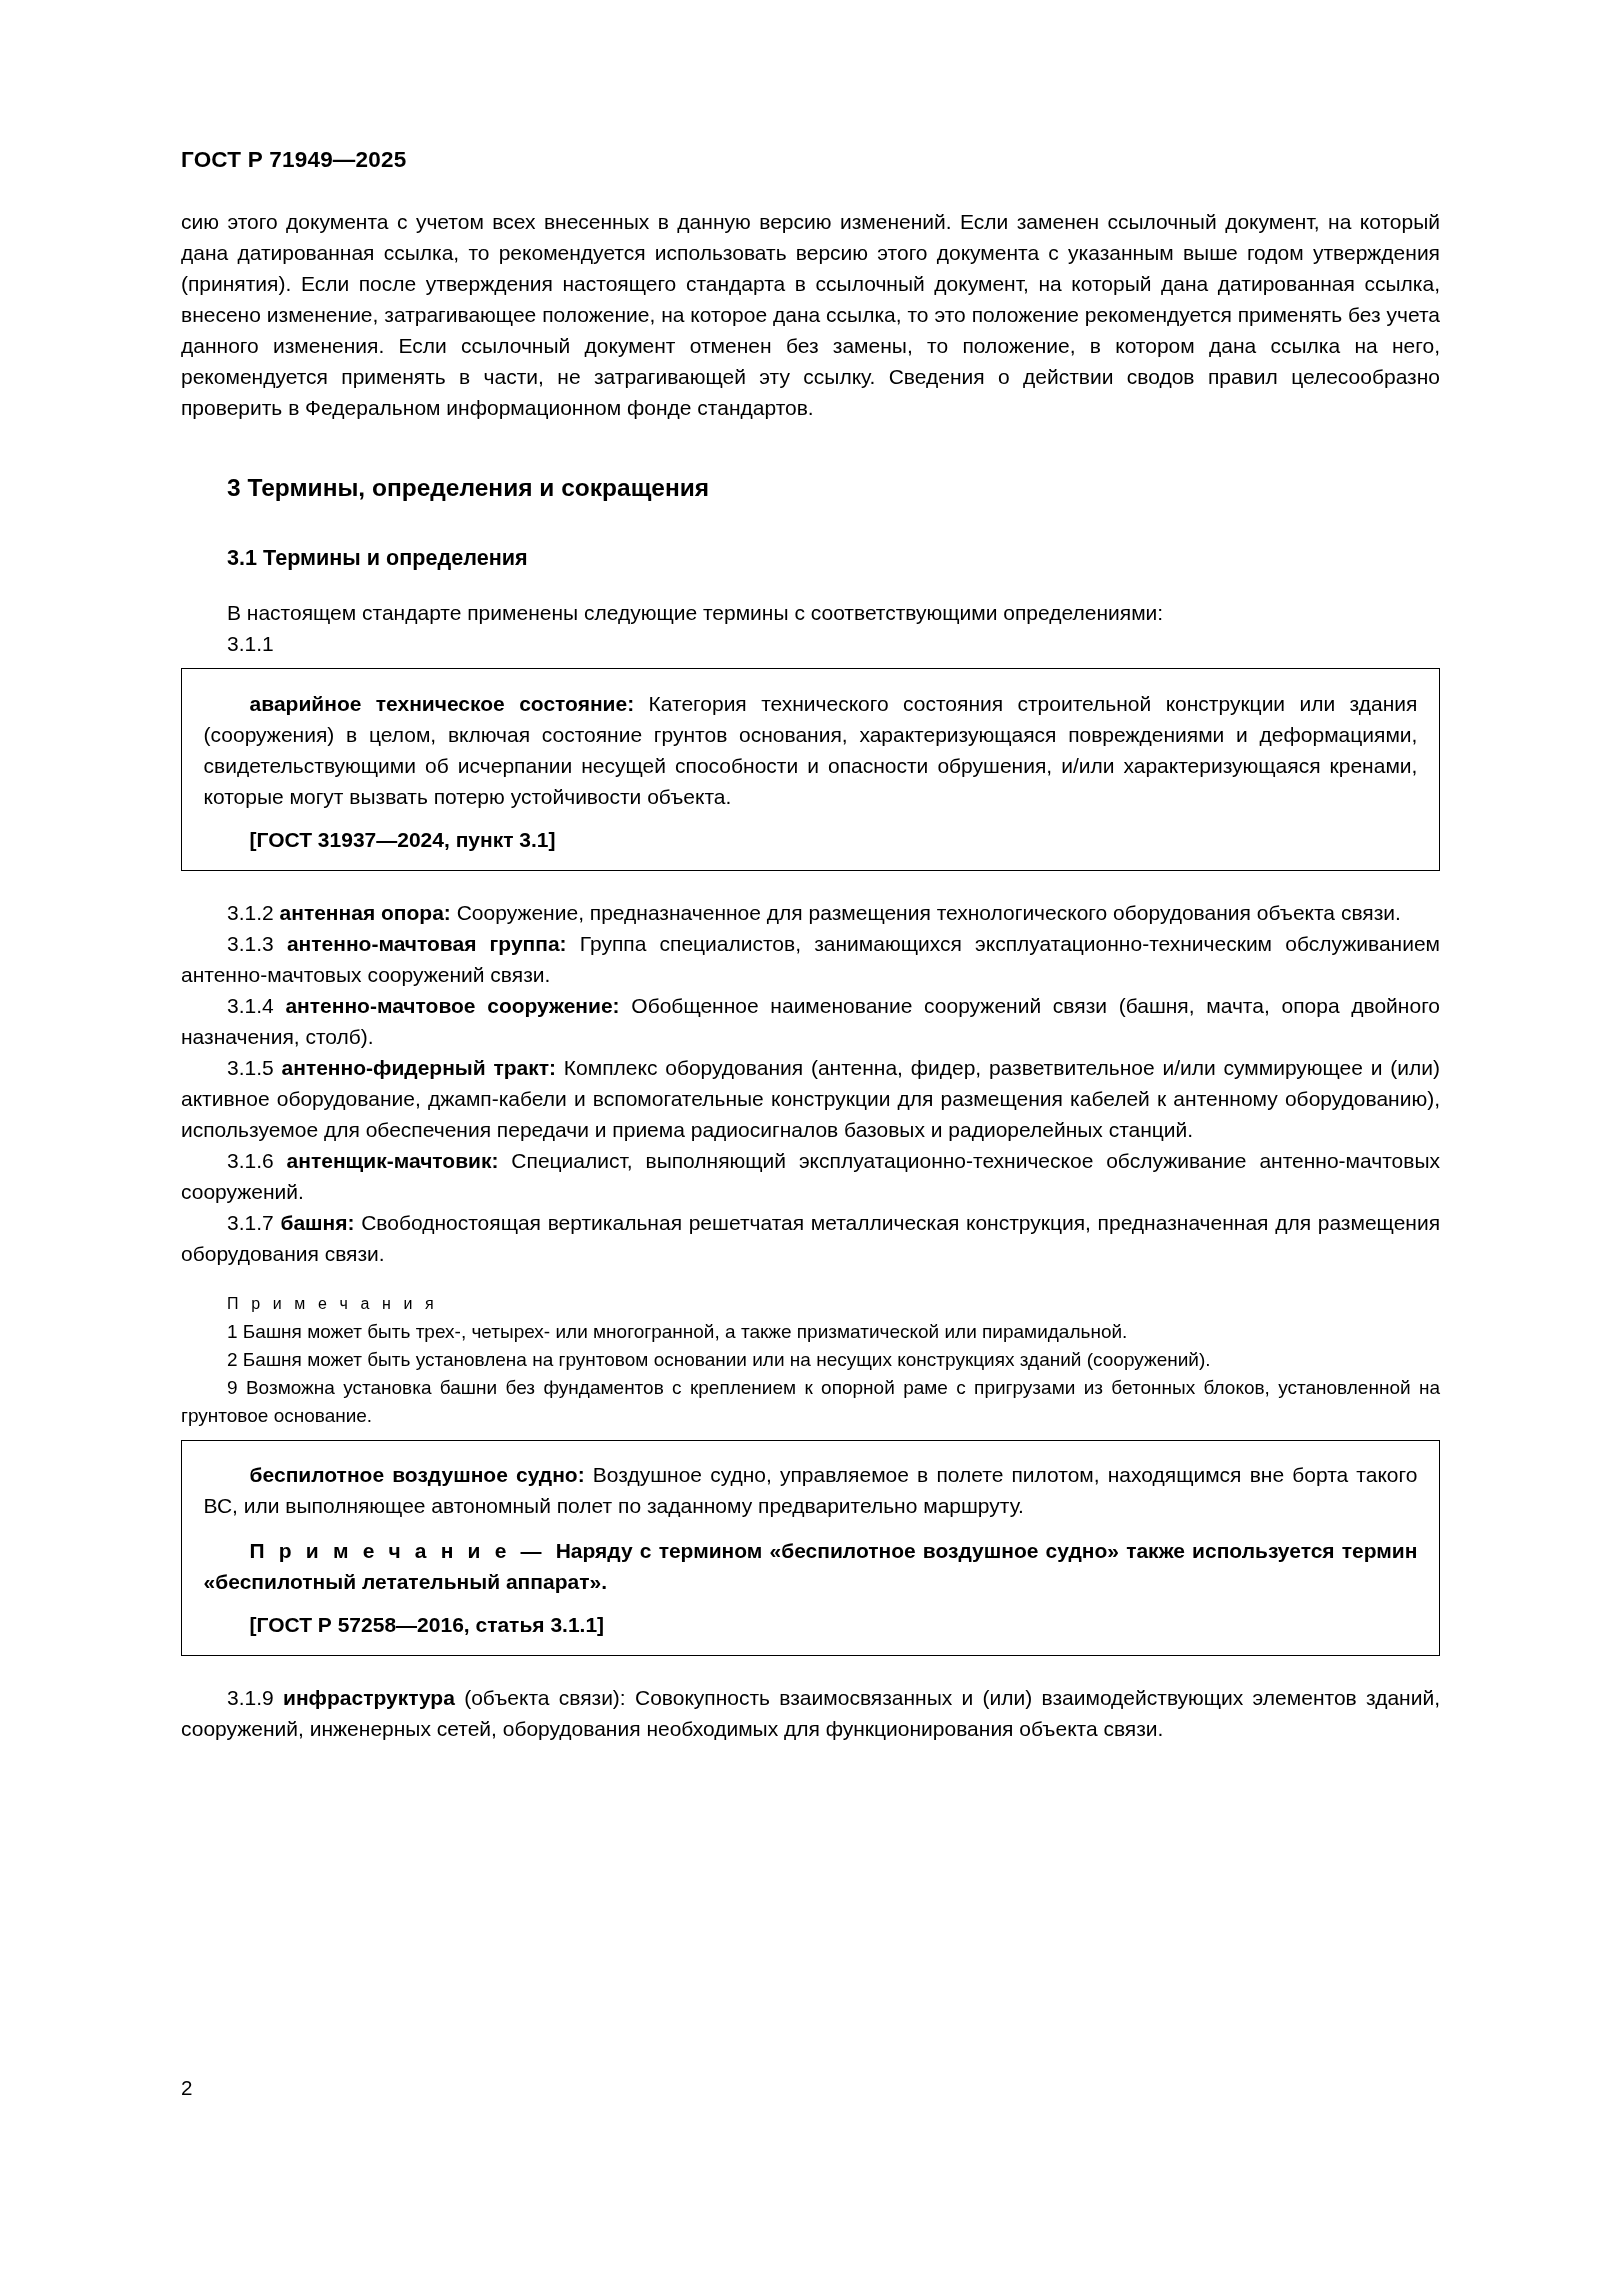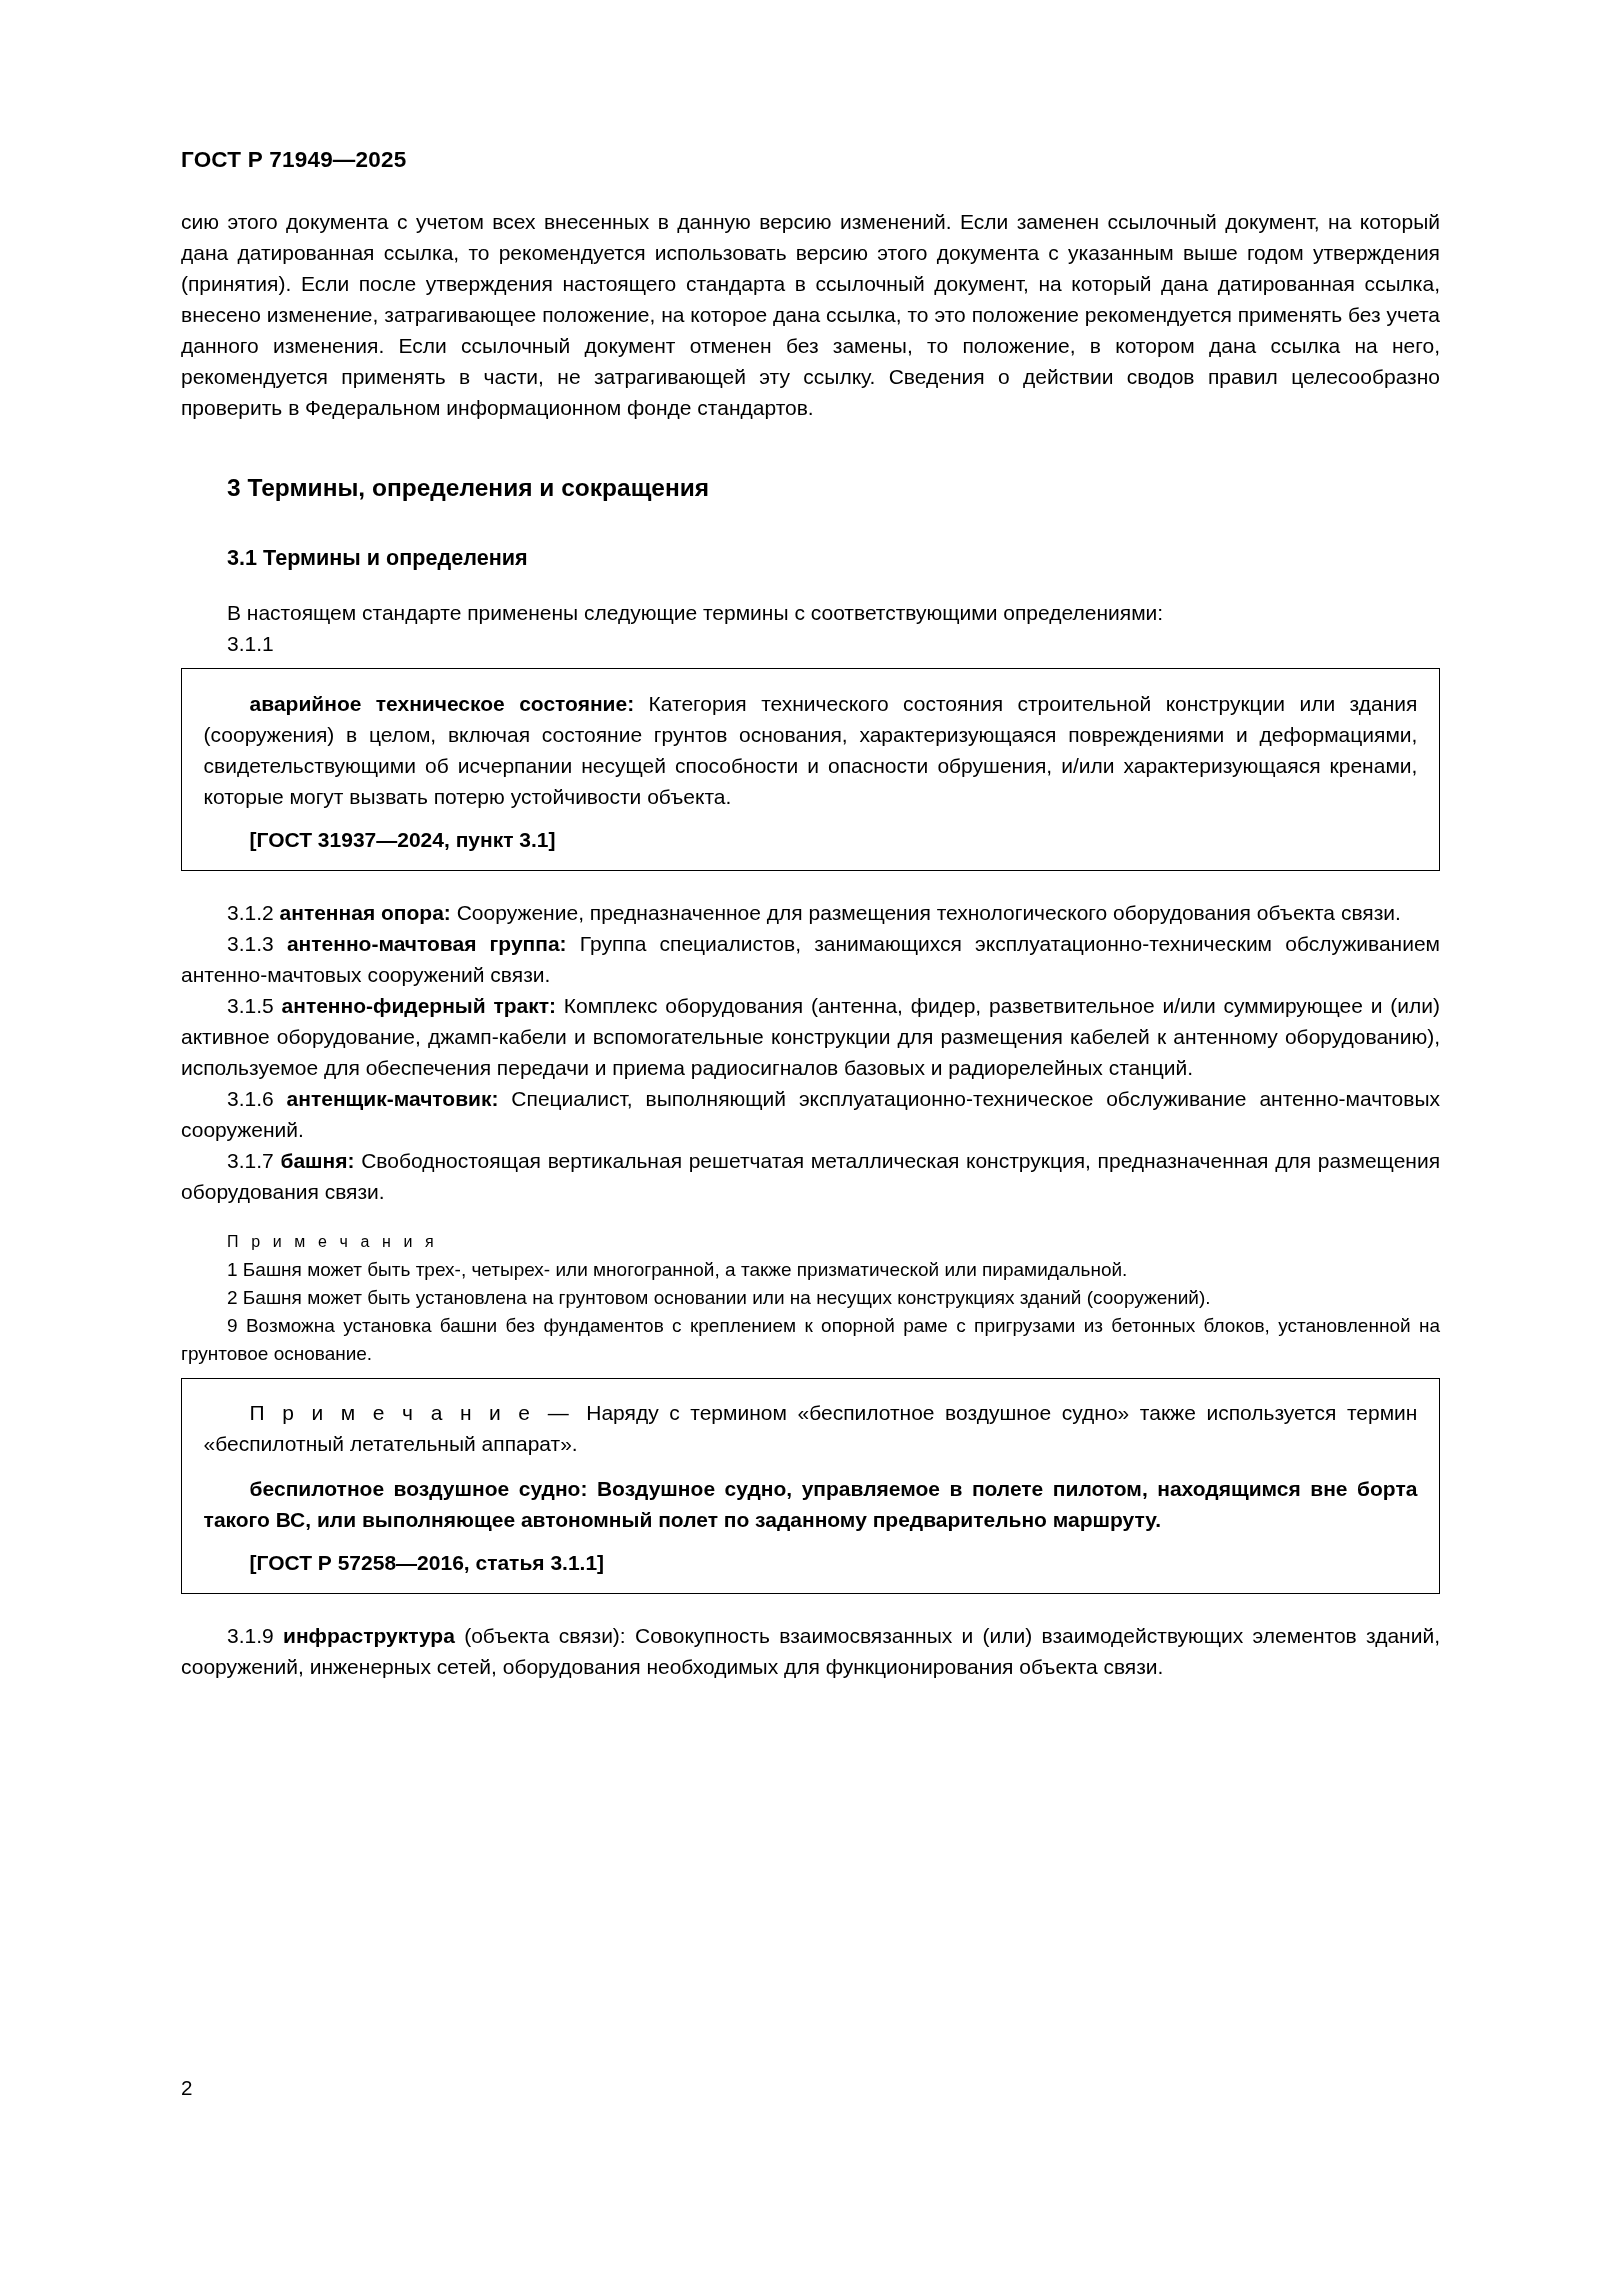--- a/index.html
+++ b/index.html
@@ -137,36 +137,37 @@
   <p class="term-num">3.1.1</p>
 
   <div class="boxed">
     <p class="indent"><b>аварийное техническое состояние:</b><span> Категория технического состояния строительной конструкции или здания (сооружения) в целом, включая состояние грунтов основания, характеризующаяся повреждениями и деформациями, свидетельствующими об исчерпании несущей способности и опасности обрушения, и/или характеризующаяся кренами, которые могут вызвать потерю устойчивости объекта.</span></p>
     <p class="src">[ГОСТ 31937—2024, пункт 3.1]</p>
   </div>
 
   <div class="terms-list after-box">
     <p><span>3.1.2 </span><b>антенная опора:</b><span> Сооружение, предназначенное для размещения технологического оборудования объекта связи.</span></p>
     <p><span>3.1.3 </span><b>антенно-мачтовая группа:</b><span> Группа специалистов, занимающихся эксплуатационно-техническим обслуживанием антенно-мачтовых сооружений связи.</span></p>
+    <p><span>3.1.4 </span><b>антенно-мачтовое сооружение:</b><span> Обобщенное наименование сооружений связи (башня, мачта, опора двойного назначения, столб).</span></p>
     <p><span>3.1.5 </span><b>антенно-фидерный тракт:</b><span> Комплекс оборудования (антенна, фидер, разветвительное и/или суммирующее и (или) активное оборудование, джамп-кабели и вспомогательные конструкции для размещения кабелей к антенному оборудованию), используемое для обеспечения передачи и приема радиосигналов базовых и радиорелейных станций.</span></p>
     <p><span>3.1.6 </span><b>антенщик-мачтовик:</b><span> Специалист, выполняющий эксплуатационно-техническое обслуживание антенно-мачтовых сооружений.</span></p>
     <p><span>3.1.7 </span><b>башня:</b><span> Свободностоящая вертикальная решетчатая металлическая конструкция, предназначенная для размещения оборудования связи.</span></p>
   </div>
 
   <div class="notes">
     <p class="notes-title">П р и м е ч а н и я</p>
     <p class="note-item">1 Башня может быть трех-, четырех- или многогранной, а также призматической или пирамидальной.</p>
     <p class="note-item">2 Башня может быть установлена на грунтовом основании или на несущих конструкциях зданий (сооружений).</p>
     <p class="note-item">9 Возможна установка башни без фундаментов с креплением к опорной раме с пригрузами из бетонных блоков, установленной на грунтовое основание.</p>
   </div>
 
 
   <div class="boxed">
+    <p class="indent"><b>беспилотное воздушное судно:</b><span> Воздушное судно, управляемое в полете пилотом, находящимся вне борта такого ВС, или выполняющее автономный полет по заданному предварительно маршруту.</span></p>
     <p class="indent"><span class="note-inline">П р и м е ч а н и е   —  </span><span>Наряду с термином «беспилотное воздушное судно» также используется термин «беспилотный летательный аппарат».</span></p>
-    <p class="indent"><b>беспилотное воздушное судно:</b><span> Воздушное судно, управляемое в полете пилотом, находящимся вне борта такого ВС, или выполняющее автономный полет по заданному предварительно маршруту.</span></p>
     <p class="src">[ГОСТ Р 57258—2016, статья 3.1.1]</p>
   </div>
 
   <div class="terms-list after-box">
     <p><span>3.1.9 </span><b>инфраструктура</b><span> (объекта связи): Совокупность взаимосвязанных и (или) взаимодействующих элементов зданий, сооружений, инженерных сетей, оборудования необходимых для функционирования объекта связи.</span></p>
   </div>
 
   <div class="pagenum">2</div>
 </div>
 

